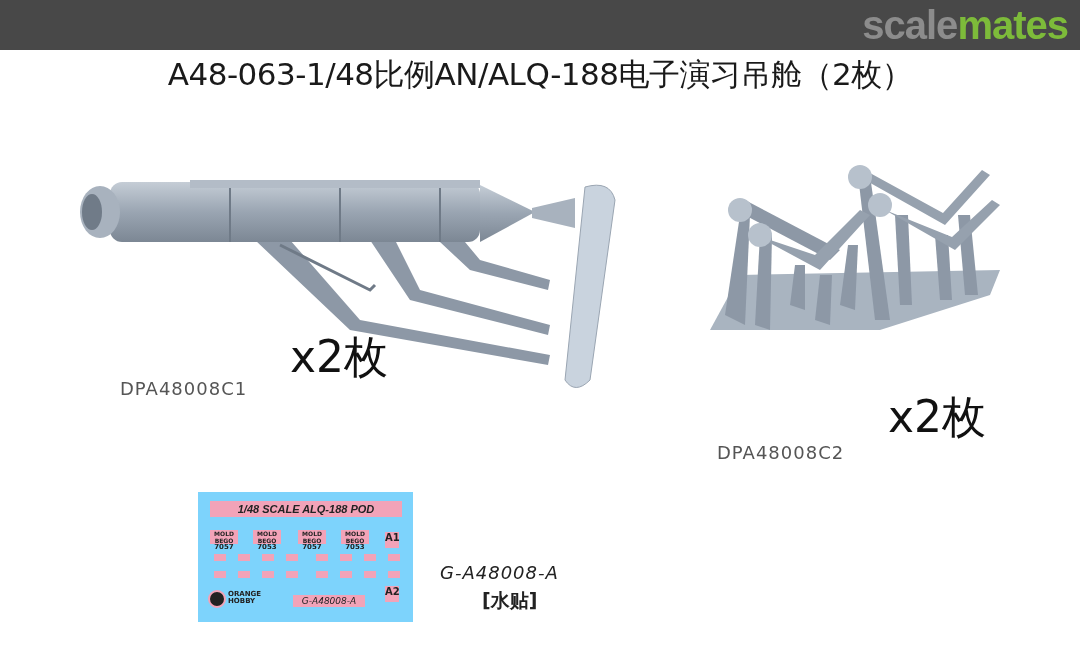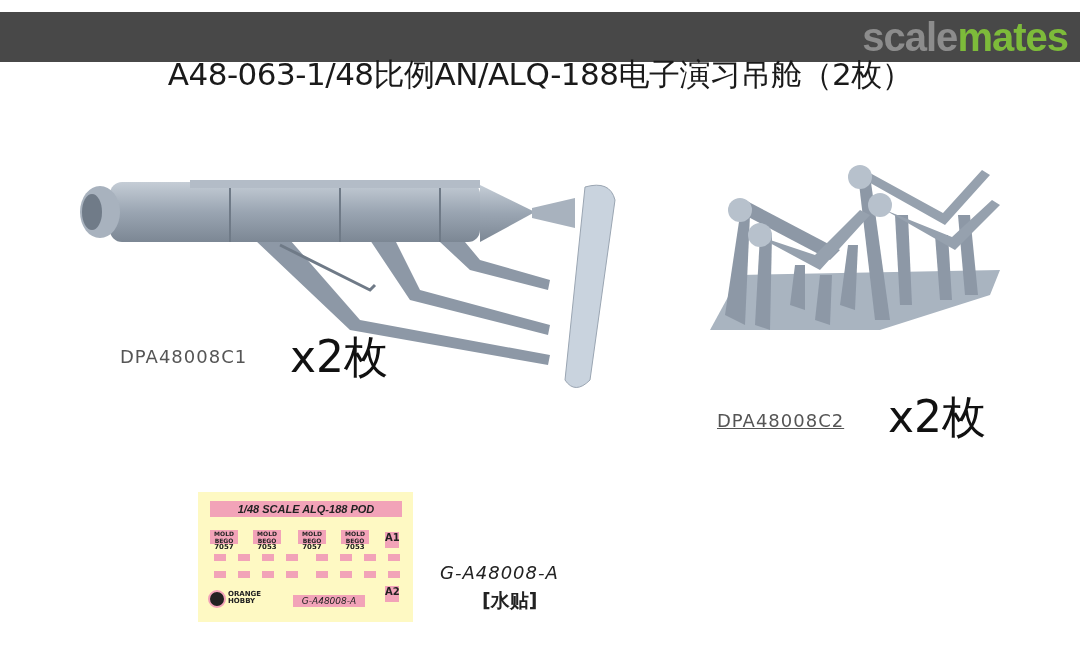--- a/index.html
+++ b/index.html
@@ -1,25 +1,25 @@
 <!DOCTYPE html>
 <html><head>
 <meta charset="utf-8">
 <style>
   html,body{margin:0;padding:0;}
   body{width:1080px;height:665px;background:#ffffff;position:relative;overflow:hidden;font-family:"DejaVu Sans",sans-serif;}
-  .topbar{position:absolute;left:0;top:0;width:1080px;height:50px;background:#484848;margin-top:12px;}
+  .topbar{position:absolute;left:0;top:0;width:1080px;height:50px;background:#484848;}
   .logo{position:absolute;right:12px;top:3px;font-family:"Liberation Sans",sans-serif;font-weight:bold;font-size:40px;letter-spacing:-1px;line-height:44px;}
   .logo .a{color:#8c8c8c;}
   .logo .b{color:#7dbb3a;}
   .title{position:absolute;left:0;width:1080px;top:52px;text-align:center;font-family:"DejaVu Sans",sans-serif;font-size:31px;color:#1a1a1a;line-height:44px;letter-spacing:-0.5px;}
-  .part-code{position:absolute;font-family:"DejaVu Sans",sans-serif;font-size:18px;color:#555;letter-spacing:1px;}
+  .part-code{position:absolute;font-family:"DejaVu Sans",sans-serif;font-size:18px;color:#555;letter-spacing:1px;margin-top:32px;}
   .qty{position:absolute;font-family:"DejaVu Sans",sans-serif;font-weight:normal;font-size:44px;color:#111;}
   svg{position:absolute;}
-  .decal{position:absolute;left:198px;top:492px;width:215px;height:130px;background:#fef9c3;}
+  .decal{position:absolute;left:198px;top:492px;width:215px;height:130px;background:#7dd3fc;}
   .decal .pink{position:absolute;background:#f2a3b8;color:#222;font-weight:bold;text-align:center;}
   .decal .hdr{left:12px;top:9px;width:192px;height:16px;font-size:11px;line-height:16px;font-style:italic;font-family:"Liberation Sans",sans-serif;}
   .decal .tag{height:14px;width:28px;font-size:6px;line-height:7px;}
   .decal .mini{width:12px;height:7px;}
   .decal .aa{width:14px;height:16px;font-size:10px;line-height:12px;}
   .decal .code{left:95px;top:103px;width:72px;height:12px;font-size:9px;line-height:12px;font-style:italic;font-weight:normal;}
   .decal .brand{position:absolute;left:20px;top:97px;font-size:7px;color:#222;line-height:7px;font-weight:bold;}
   .decal .brand-circle{position:absolute;left:10px;top:98px;width:14px;height:14px;border-radius:50%;background:#222;border:2px solid #f2a3b8;}
   .decal-code{position:absolute;left:440px;top:562px;font-style:italic;font-size:18px;color:#222;letter-spacing:1px;}
   .decal-label{position:absolute;left:482px;top:588px;font-weight:bold;font-size:19px;color:#222;}
@@ -77,21 +77,21 @@
   </g>
   <path d="M35 55 L130 105 L140 95 L45 45 Z" fill="#8d98a6"></path>
   <path d="M55 80 L120 115 L170 60 L160 55 L115 100 Z" fill="#96a1ae"></path>
   <path d="M165 25 L245 70 L290 20 L282 15 L243 58 L170 18 Z" fill="#96a1ae"></path>
   <path d="M185 55 L255 95 L300 50 L292 45 L252 82 Z" fill="#96a1ae"></path>
   <circle cx="40" cy="55" r="12" fill="#b7c1cc"></circle>
   <circle cx="60" cy="80" r="12" fill="#b7c1cc"></circle>
   <circle cx="160" cy="22" r="12" fill="#b7c1cc"></circle>
   <circle cx="180" cy="50" r="12" fill="#b7c1cc"></circle>
 </svg>
-<div class="part-code" style="left:717px;top:410px;text-decoration:underline;">DPA48008C2</div>
+<div class="part-code" style="left:717px;top:410px;">DPA48008C2</div>
 <div class="qty" style="left:888px;top:388px;">x2枚</div>
 
 <div class="decal">
   <div class="pink hdr">1/48 SCALE ALQ-188  POD</div>
 
   <div class="pink tag" style="left:12px;top:38px;">
       <div>MOLD BEGO</div>
       <div style="font-size:7px;">7057</div>
     </div>
   <div class="pink tag" style="left:55px;top:38px;">

